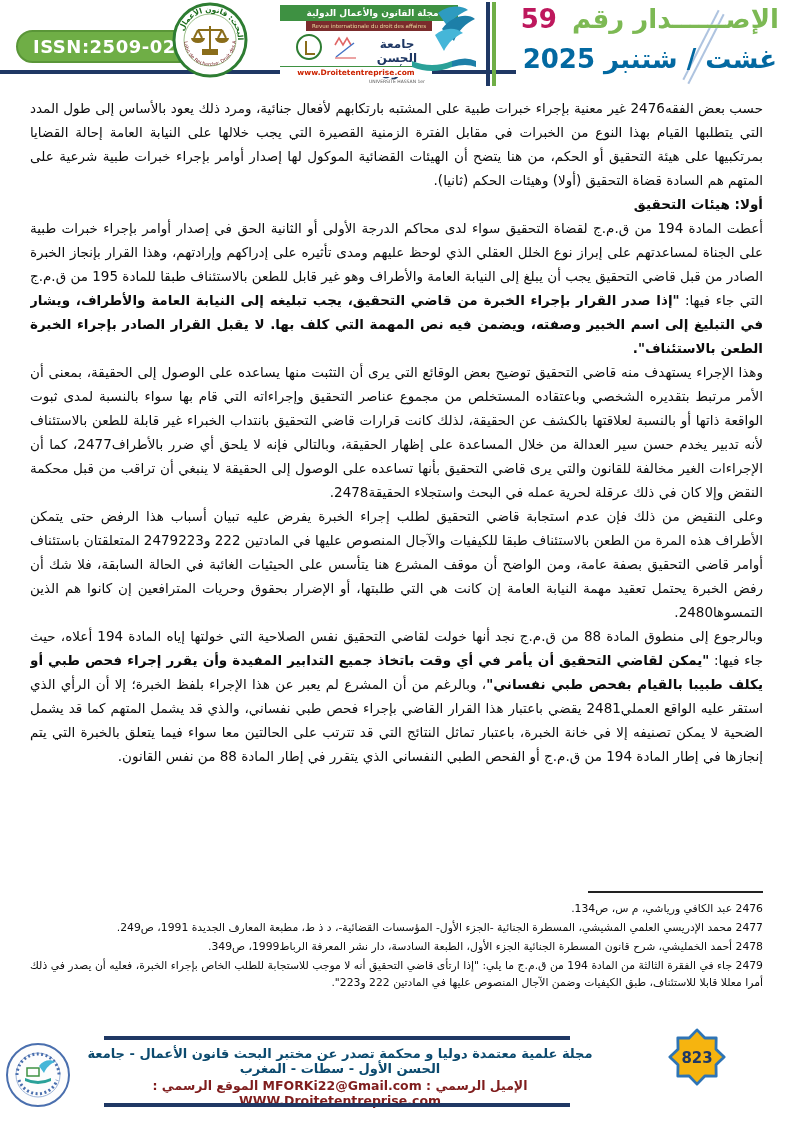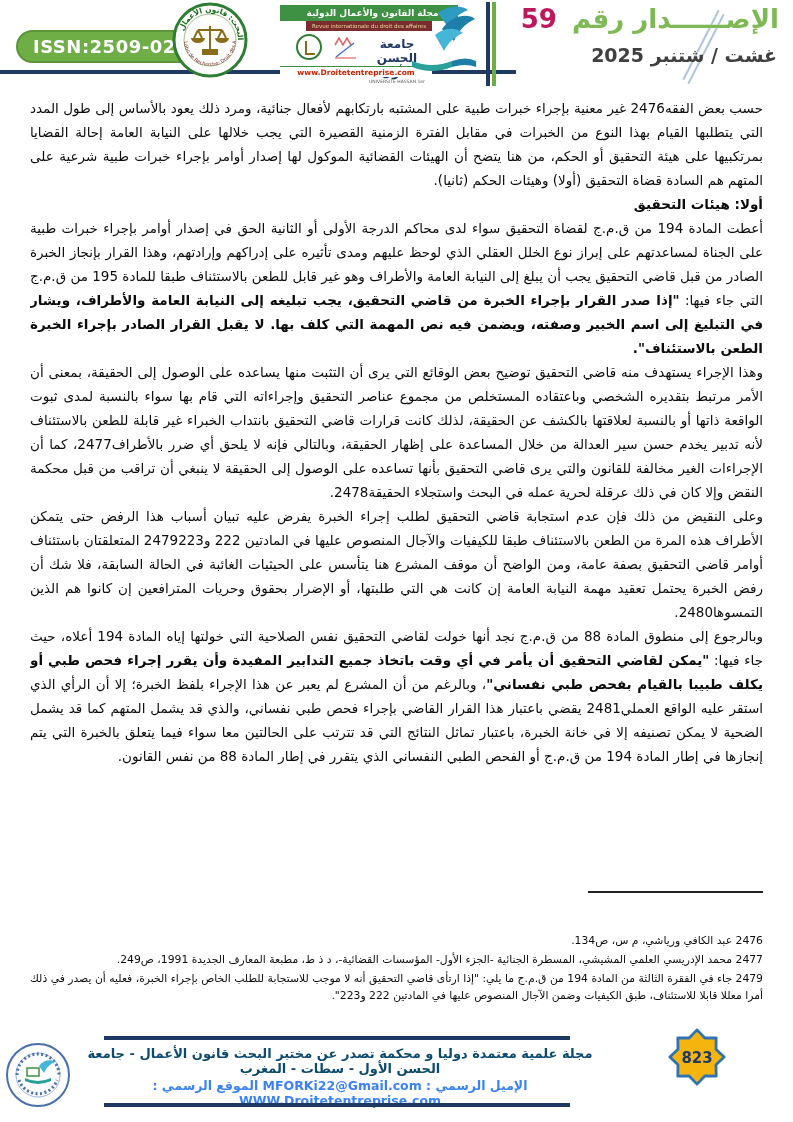--- a/index.html
+++ b/index.html
@@ -49,54 +49,54 @@
   .vbar-navy { position:absolute; left:486px; top:2px; width:4px; height:84px; background:#1F3864; }
   .vbar-green { position:absolute; left:492px; top:2px; width:4px; height:84px; background:#6FAE46; }
   .issue-line {
     position:absolute; right:14px; top:4px; direction:rtl;
     font-size:26px; font-weight:bold; color:#7DB954;
     text-shadow:0 0 1px #fff;
   }
   .issue-num { color:#be185d; padding-right:6px; }
   .date-line {
     position:absolute; right:16px; top:44px; direction:rtl;
-    font-size:19px; font-weight:bold; color:#404040;
+    font-size:26px; font-weight:bold; color:#0369a1;
   }
   .slash1, .slash2 { position:absolute; width:2px; height:78px; background:#AFC4E0; transform:rotate(27deg); }
   .slash1 { left:700px; top:6px; }
   .slash2 { left:705px; top:10px; }
   
   .body-text {
     position:absolute; left:30px; top:96px; width:733px; height:792px; overflow:hidden;
     direction:rtl; text-align:justify; color:#0c0c0c;
     font-size:13.5px; line-height:24px;
   }
   .body-text p { margin:0; }
   .bold { font-weight:bold; }
   .heading { font-weight:bold; }
   
   .fn-sep { position:absolute; left:588px; top:891px; width:175px; height:2px; background:#222; }
   .footnotes {
     position:absolute; left:30px; top:900px; width:733px;
     direction:rtl; text-align:justify; color:#0c0c0c;
-    font-size:10.8px; line-height:17px;margin-top:32px;
+    font-size:10.8px; line-height:17px;
   }
   .footnote { margin-bottom:2px; }
   .fn-bold { font-weight:normal; }
   
   .footer-line-top, .footer-line-bottom { position:absolute; left:104px; width:466px; height:4px; background:#1F3864; }
   .footer-line-top { top:1036px; }
   .footer-line-bottom { top:1103px; }
   .footer-text1 {
     position:absolute; left:80px; top:1046px; width:520px; text-align:center; direction:rtl;
     color:#0c4a6e; font-weight:bold; font-size:13px;
   }
   .footer-text2 {
     position:absolute; left:80px; top:1078px; width:520px; text-align:center; direction:rtl;
-    color:#3b82f6; font-weight:bold; font-size:12.5px;
+    color:#7f1d1d; font-weight:bold; font-size:12.5px;
   }
   .footer-text2 .latin { direction:ltr; unicode-bidi:embed; }
   .page-badge { position:absolute; left:668px; top:1028px; }
   .stamp { position:absolute; left:5px; top:1042px; }
 </style>
 </head>
 <body>
 
 <div class="page">
 
@@ -173,20 +173,21 @@
     <p><span>أعطت المادة 194 من ق.م.ج لقضاة التحقيق سواء لدى محاكم الدرجة الأولى أو الثانية الحق في إصدار أوامر بإجراء خبرات طبية على الجناة لمساعدتهم على إبراز نوع الخلل العقلي الذي لوحظ عليهم ومدى تأثيره على إدراكهم وإرادتهم، وهذا القرار بإنجاز الخبرة الصادر من قبل قاضي التحقيق يجب أن يبلغ إلى النيابة العامة والأطراف وهو غير قابل للطعن بالاستئناف طبقا للمادة 195 من ق.م.ج التي جاء فيها: </span><span class="bold">"إذا صدر القرار بإجراء الخبرة من قاضي التحقيق، يجب تبليغه إلى النيابة العامة والأطراف، ويشار في التبليغ إلى اسم الخبير وصفته، ويضمن فيه نص المهمة التي كلف بها. لا يقبل القرار الصادر بإجراء الخبرة الطعن بالاستئناف".</span></p>
     <p><span>وهذا الإجراء يستهدف منه قاضي التحقيق توضيح بعض الوقائع التي يرى أن التثبت منها يساعده على الوصول إلى الحقيقة، بمعنى أن الأمر مرتبط بتقديره الشخصي وباعتقاده المستخلص من مجموع عناصر التحقيق وإجراءاته التي قام بها سواء بالنسبة لمدى ثبوت الواقعة ذاتها أو بالنسبة لعلاقتها بالكشف عن الحقيقة، لذلك كانت قرارات قاضي التحقيق بانتداب الخبراء غير قابلة للطعن بالاستئناف لأنه تدبير يخدم حسن سير العدالة من خلال المساعدة على إظهار الحقيقة، وبالتالي فإنه لا يلحق أي ضرر بالأطراف2477، كما أن الإجراءات الغير مخالفة للقانون والتي يرى قاضي التحقيق بأنها تساعده على الوصول إلى الحقيقة لا ينبغي أن تراقب من قبل محكمة النقض وإلا كان في ذلك عرقلة لحرية عمله في البحث واستجلاء الحقيقة2478.</span></p>
     <p><span>وعلى النقيض من ذلك فإن عدم استجابة قاضي التحقيق لطلب إجراء الخبرة يفرض عليه تبيان أسباب هذا الرفض حتى يتمكن الأطراف هذه المرة من الطعن بالاستئناف طبقا للكيفيات والآجال المنصوص عليها في المادتين 222 و2479223 المتعلقتان باستئناف أوامر قاضي التحقيق بصفة عامة، ومن الواضح أن موقف المشرع هنا يتأسس على الحيثيات الغائبة في الحالة السابقة، فلا شك أن رفض الخبرة يحتمل تعقيد مهمة النيابة العامة إن كانت هي التي طلبتها، أو الإضرار بحقوق وحريات المترافعين إن كانوا هم الذين التمسوها2480.</span></p>
     <p><span>وبالرجوع إلى منطوق المادة 88 من ق.م.ج نجد أنها خولت لقاضي التحقيق نفس الصلاحية التي خولتها إياه المادة 194 أعلاه، حيث جاء فيها: </span><span class="bold">"يمكن لقاضي التحقيق أن يأمر في أي وقت باتخاذ جميع التدابير المفيدة وأن يقرر إجراء فحص طبي أو يكلف طبيبا بالقيام بفحص طبي نفساني"</span><span>، وبالرغم من أن المشرع لم يعبر عن هذا الإجراء بلفظ الخبرة؛ إلا أن الرأي الذي استقر عليه الواقع العملي2481 يقضي باعتبار هذا القرار القاضي بإجراء فحص طبي نفساني، والذي قد يشمل المتهم كما قد يشمل الضحية لا يمكن تصنيفه إلا في خانة الخبرة، باعتبار تماثل النتائج التي قد تترتب على الحالتين معا سواء فيما يتعلق بالخبرة التي يتم إنجازها في إطار المادة 194 من ق.م.ج أو الفحص الطبي النفساني الذي يتقرر في إطار المادة 88 من نفس القانون.</span></p>
   </div>
 
   <div class="fn-sep"></div>
   <div class="footnotes">
     <div class="footnote"><span>2476</span> <span>عبد الكافي ورياشي، م س، ص134.</span></div>
     <div class="footnote"><span>2477</span> <span>محمد الإدريسي العلمي المشيشي، المسطرة الجنائية -الجزء الأول- المؤسسات القضائية-، د ذ ط، مطبعة المعارف الجديدة 1991، ص249.</span></div>
+    <div class="footnote"><span>2478</span> <span>أحمد الخمليشي، شرح قانون المسطرة الجنائية الجزء الأول، الطبعة السادسة، دار نشر المعرفة الرباط1999، ص349.</span></div>
     <div class="footnote fn-bold"><span>2479</span> <span>جاء في الفقرة الثالثة من المادة 194 من ق.م.ج ما يلي: "إذا ارتأى قاضي التحقيق أنه لا موجب للاستجابة للطلب الخاص بإجراء الخبرة، فعليه أن يصدر في ذلك أمرا معللا قابلا للاستئناف، طبق الكيفيات وضمن الآجال المنصوص عليها في المادتين 222 و223".</span></div>
   </div>
 
   <div class="footer-line-top"></div>
 
   <div class="page-badge">
     <svg width="58" height="58" viewBox="-31 -31 62 62">
       <polygon points="29,0 20.3,8.4 20.5,20.5 8.4,20.3 0,29 -8.4,20.3 -20.5,20.5 -20.3,8.4 -29,0 -20.3,-8.4 -20.5,-20.5 -8.4,-20.3 0,-29 8.4,-20.3 20.5,-20.5 20.3,-8.4" fill="#F6B40F" stroke="#2E74B5" stroke-width="3" stroke-linejoin="round"></polygon>
       <text y="6" x="0" text-anchor="middle" font-size="16" font-weight="bold" fill="#1F3864">823</text>
     </svg>

